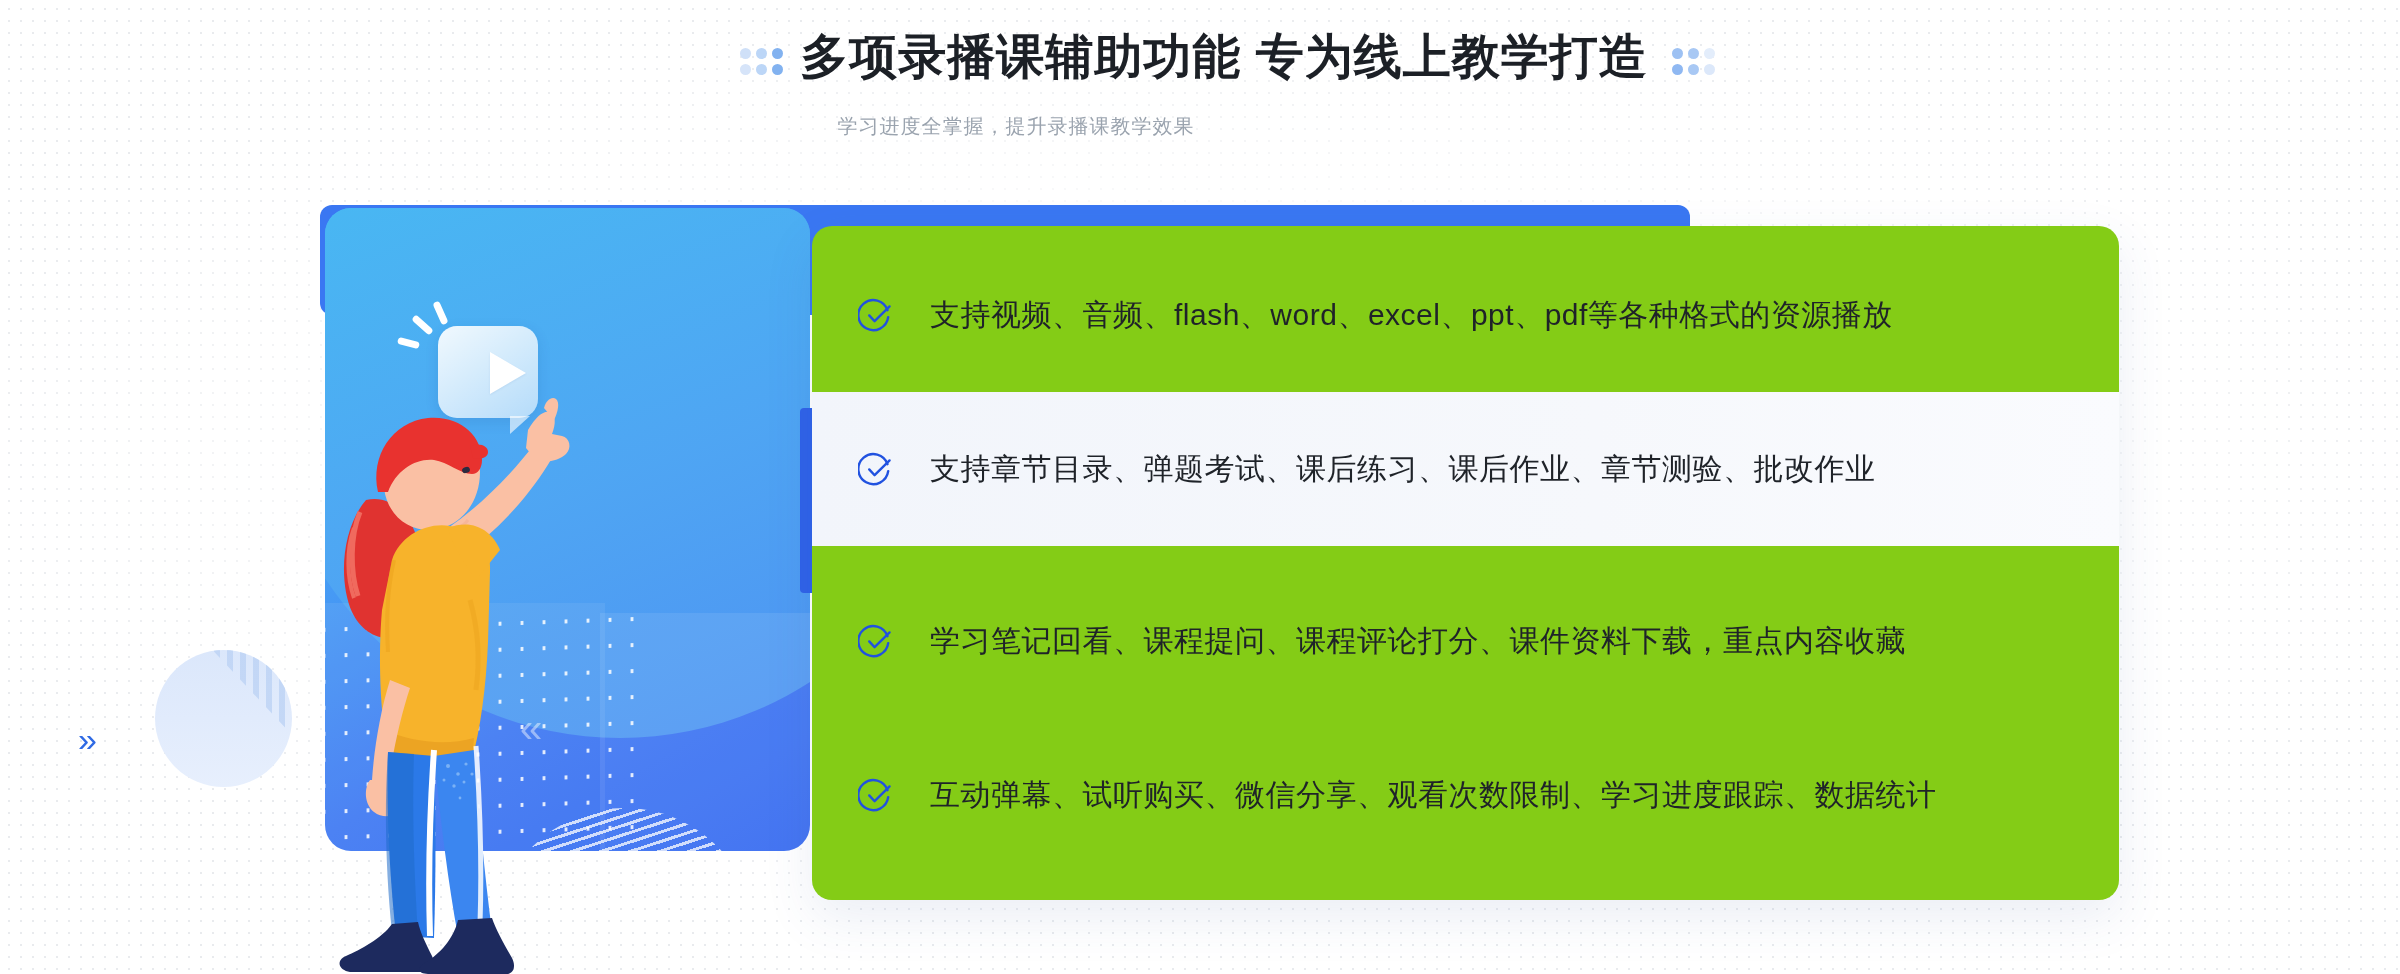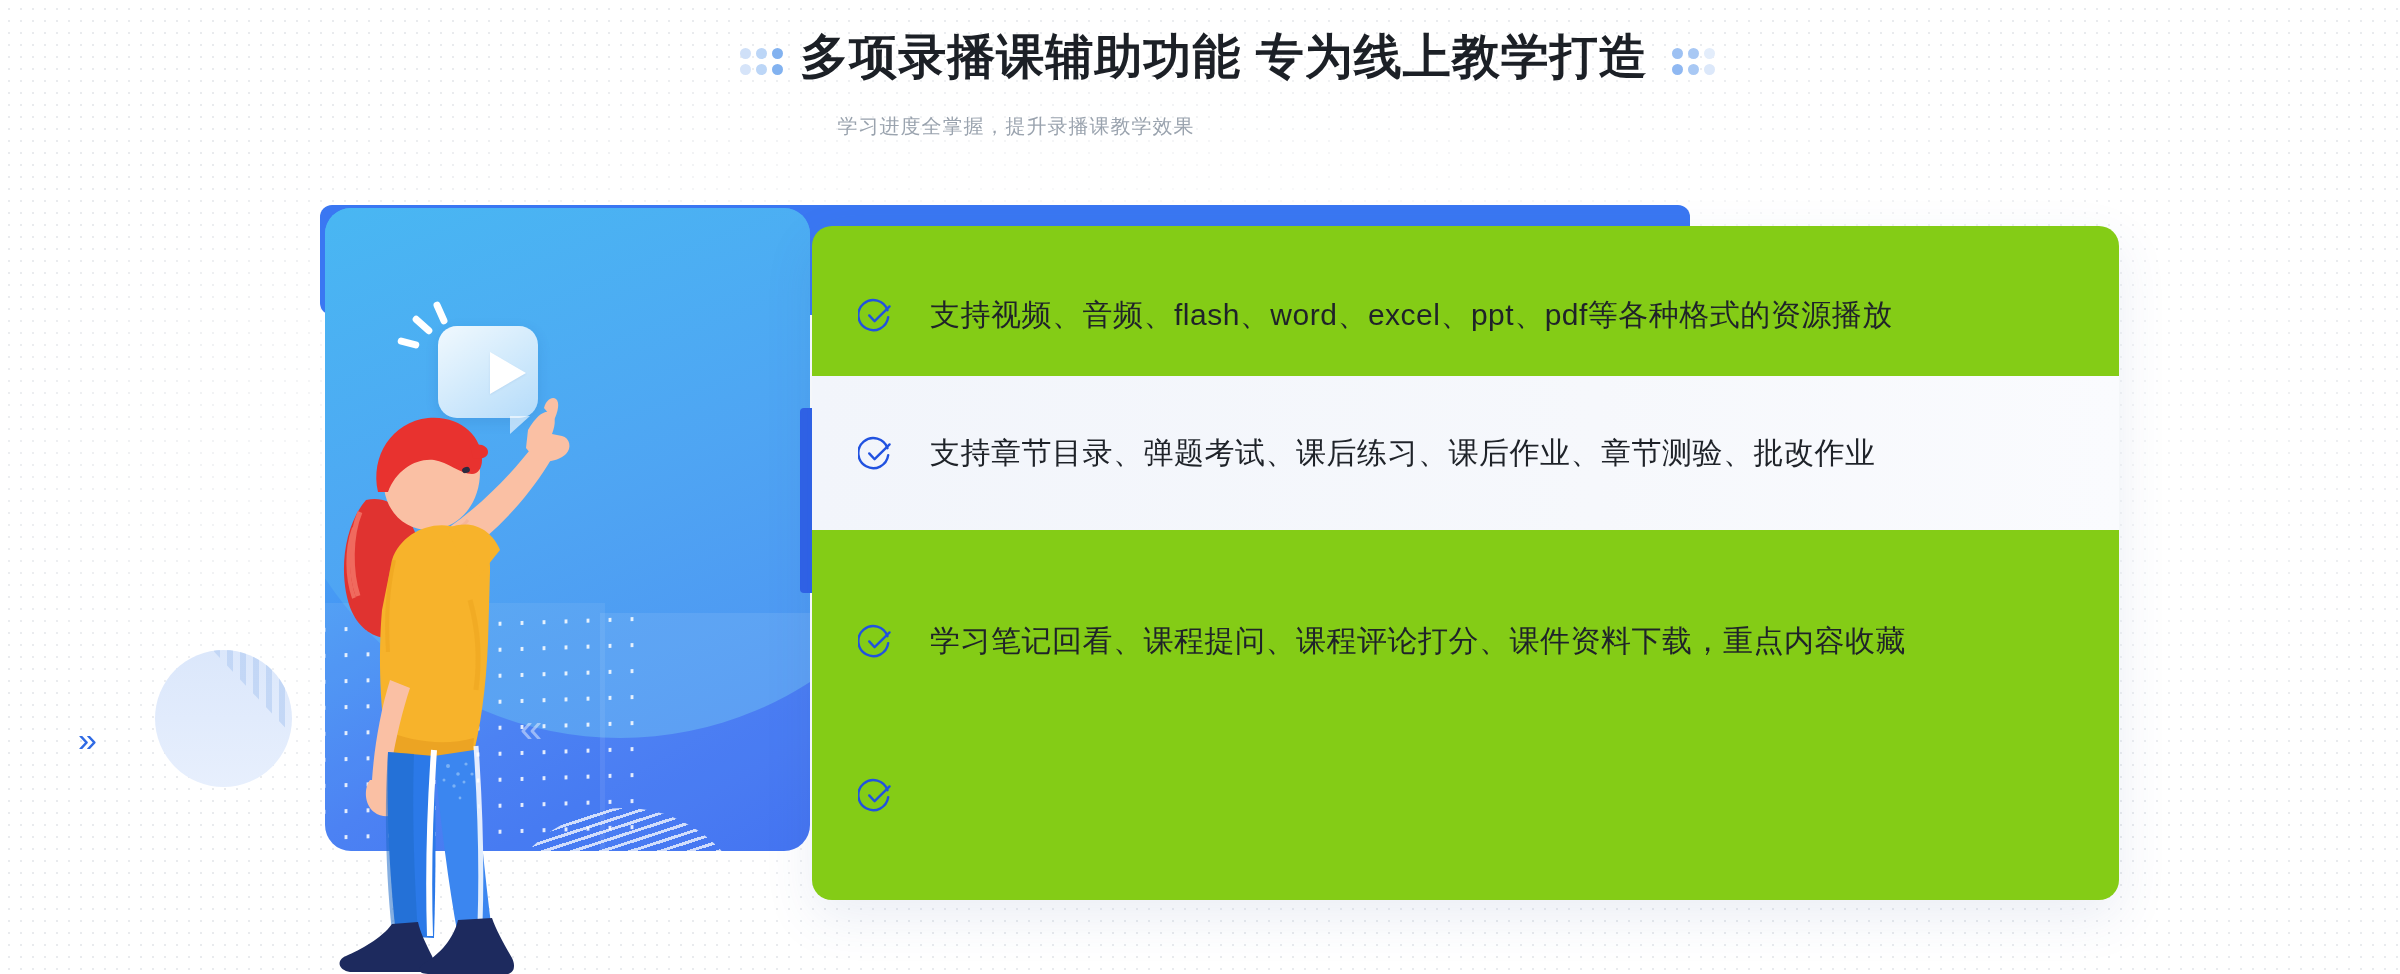--- a/index.html
+++ b/index.html
@@ -146,21 +146,21 @@
     position:absolute; left:812px; top:226px; width:1307px; height:674px;
     background:#84cc16; border-radius:20px;
     box-shadow:0 18px 50px rgba(60,90,160,.10);
     overflow:hidden;
   }
   .feature-row{
     position:absolute; left:0; width:1307px; height:154px;
     display:flex; align-items:center;
   }
   #feature-row-0{ top:12px; }
-  #feature-row-1{ top:150px; background:linear-gradient(90deg,#f2f5fb 0%,#f6f8fc 60%,#fafbfe 100%); }
+  #feature-row-1{ top:166px; background:linear-gradient(90deg,#f2f5fb 0%,#f6f8fc 60%,#fafbfe 100%); }
   #feature-row-2{ top:338px; }
   #feature-row-3{ top:492px; }
 
   .check-icon{ margin-left:46px; width:36px; height:36px; flex:none; }
   .feature-text{
     margin-left:36px;
     font-size:30px; color:#1f2329; letter-spacing:.5px; white-space:nowrap;
   }
 </style>
 </head>
@@ -293,15 +293,16 @@
       <path d="M11.2 18.4 L16.6 24.2 L31.6 9.4" stroke="#2152e0" stroke-width="2.4" stroke-linecap="round" stroke-linejoin="round" fill="none"></path>
     </svg>
     <div class="feature-text">学习笔记回看、课程提问、课程评论打分、课件资料下载，重点内容收藏</div>
   </div>
 
   <div class="feature-row" id="feature-row-3">
     <svg class="check-icon" viewBox="0 0 36 36" fill="none" xmlns="http://www.w3.org/2000/svg">
       <path d="M29.5 13.2 A15 15 0 1 0 30.2 20.2" stroke="#2152e0" stroke-width="2.4" stroke-linecap="round" fill="none"></path>
       <path d="M11.2 18.4 L16.6 24.2 L31.6 9.4" stroke="#2152e0" stroke-width="2.4" stroke-linecap="round" stroke-linejoin="round" fill="none"></path>
     </svg>
+    <div class="feature-text">互动弹幕、试听购买、微信分享、观看次数限制、学习进度跟踪、数据统计</div>
   </div>
 
 </div>
 
 </body></html>

